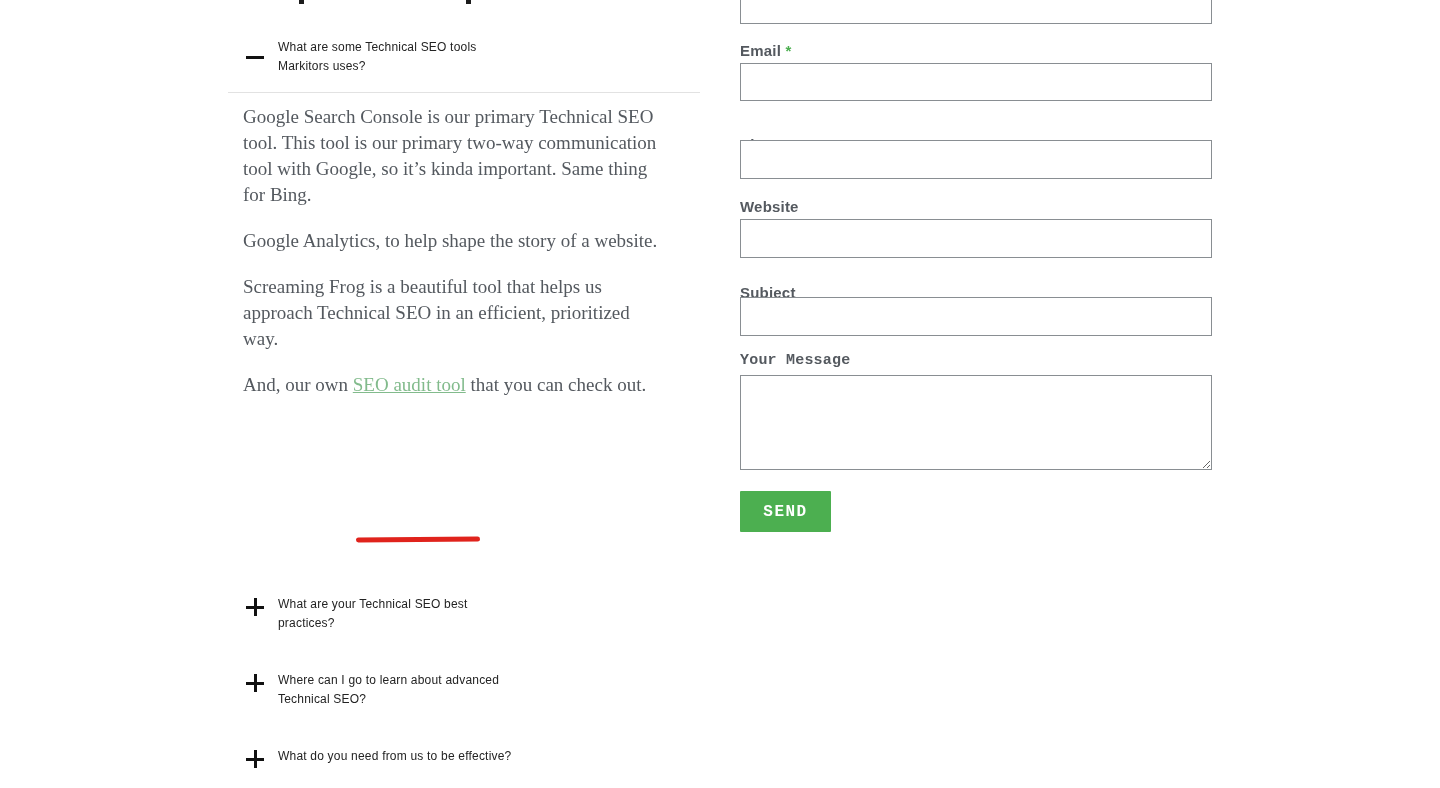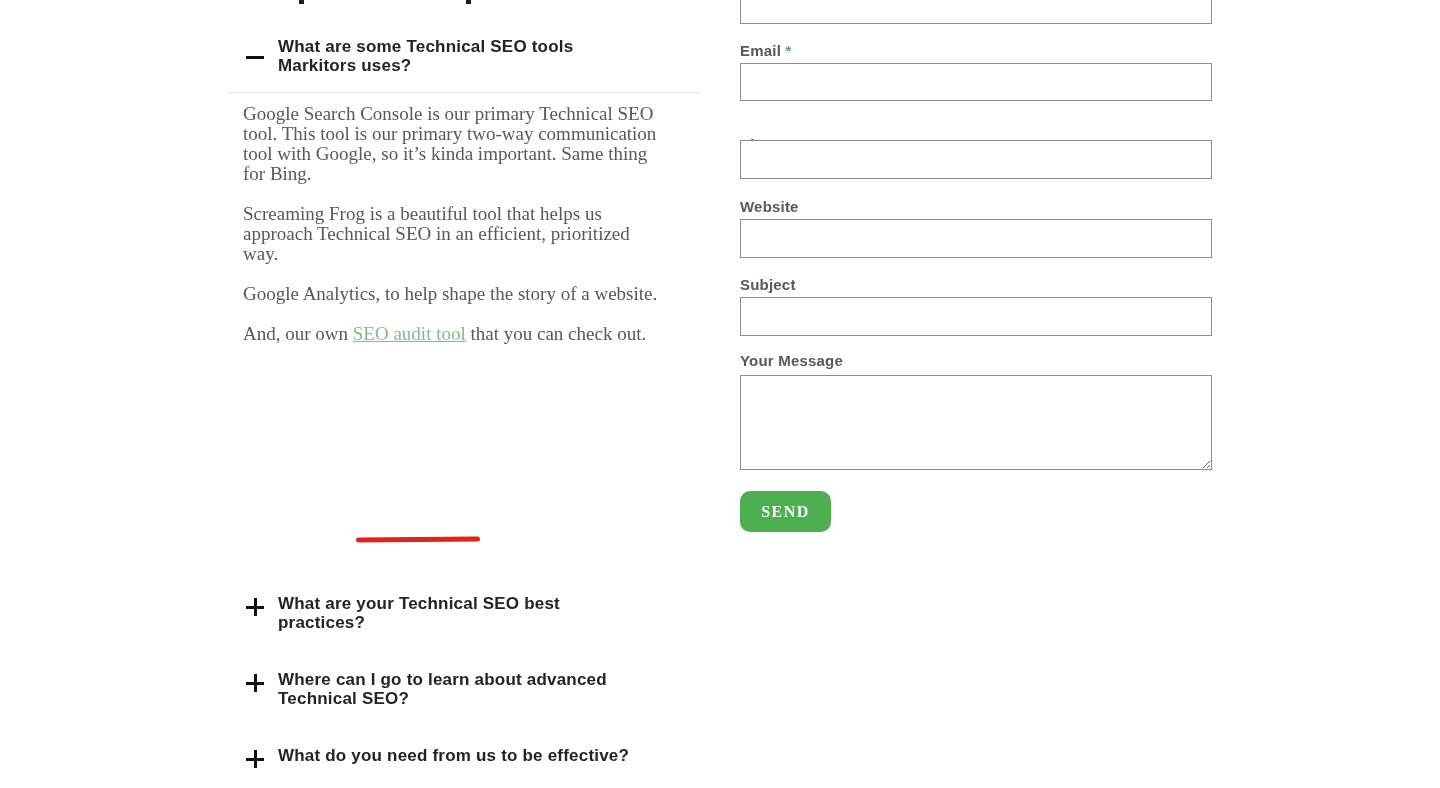--- a/index.html
+++ b/index.html
@@ -9,40 +9,40 @@
   
   .left-col { position: absolute; left: 228px; top: 0; width: 500px; height: 788px; }
 
   .clip-dot { position: absolute; top: 0; width: 5px; height: 4px; background: #1c1c1c; }
   .clip-dot.d1 { left: 71px; }
   .clip-dot.d2 { left: 238px; }
 
   .faq-header { position: absolute; left: 18px; cursor: pointer; }
   .faq-title {
     position: absolute; left: 32px; top: 0;
-    font-weight: 700; font-size: 17px; line-height: 18.5px;
+    font-weight: 400; font-size: 12px; line-height: 18.5px;
     letter-spacing: .2px; color: #232323; white-space: pre-line; width: 430px;
   }
   .toggle-icon { position: absolute; left: 0; width: 18px; height: 18px; display: block; }
   .toggle-icon .bar-h { position: absolute; left: 0; top: 7.5px; width: 18px; height: 3px; background: #111; }
   .toggle-icon .bar-v { position: absolute; top: 0; left: 7.5px; height: 18px; width: 3px; background: #111; }
 
   .hdr-expanded { top: 38px; }
   .hdr-expanded .toggle-icon { top: 10px; }
   .hdr-q2 { top: 595px; }
   .hdr-q3 { top: 671px; }
   .hdr-q4 { top: 747px; }
   .hdr-q2 .toggle-icon, .hdr-q3 .toggle-icon, .hdr-q4 .toggle-icon { top: 3px; }
 
   .divider { position: absolute; left: 0; top: 92px; width: 472px; height: 1px; background: #e2e2e2; }
 
   .answer { position: absolute; left: 15px; top: 104px; width: 470px; }
   .answer p {
     font-family: "Liberation Serif", "DejaVu Serif", serif;
-    font-size: 19px; line-height: 20px; color: #54595f;
+    font-size: 19px; line-height: 26px; color: #54595f;
     margin: 0 0 20px 0; white-space: pre-line;
   }
   .green-link { color: #82bb8c; text-decoration: underline; text-decoration-color: #82bb8c; cursor: pointer; }
   .red-underline {
     position: absolute; left: 128px; top: 537px; width: 124px; height: 5px;
     background: #e0231c; border-radius: 3px; transform: rotate(-0.4deg);
   }
 
   
   .form-col { position: absolute; left: 740px; top: 0; width: 472px; height: 788px; }
@@ -56,28 +56,28 @@
     border: 1px solid #898e92; background: #ffffff; border-radius: 0;
     font-family: "Liberation Sans", sans-serif; font-size: 15px; color: #333;
     padding: 4px 8px; outline: none;
   }
   .f-input { height: 38px; }
   .f-textarea { height: 95px; resize: both; }
 
   .lbl-email   { top: 42px; }   .inp-email   { top: 63px; }
   .lbl-phone   { top: 136px; }  .inp-phone   { top: 140px; height: 39px; }
   .lbl-website { top: 198px; }  .inp-website { top: 219px; height: 39px; }
-  .lbl-subject { top: 276px; }  .inp-subject { top: 297px; height: 39px; }
-  .lbl-message { top: 352px; }  .inp-message { top: 375px; }
+  .lbl-subject { top: 284px; }  .inp-subject { top: 297px; height: 39px; }
+  .lbl-message { top: 352px; font-family: Liberation Mono, monospace; }  .inp-message { top: 375px; }
   .inp-top-partial { top: -15px; height: 39px; }
 
   .send-btn {
     position: absolute; left: 0; top: 491px; width: 91px; height: 41px;
-    background: #4caf50; color: #ffffff; border: none; border-radius: 10px;
-    font-family: Liberation Serif, serif; font-weight: 700; font-size: 16px;
+    background: #4caf50; color: #ffffff; border: none; border-radius: 1px;
+    font-family: Liberation Mono, monospace; font-weight: 700; font-size: 16px;
     letter-spacing: 1.5px; cursor: pointer; text-align: center;
   }
 </style>
 </head>
 <body>
 
 <div class="left-col">
 
   <div class="clip-dot d1"></div>
   <div class="clip-dot d2"></div>
@@ -90,24 +90,24 @@
 Markitors uses?</div>
   </div>
 
   <div class="divider"></div>
 
   <div class="answer">
     <p>Google Search Console is our primary Technical SEO
 tool. This tool is our primary two-way communication
 tool with Google, so it’s kinda important. Same thing
 for Bing.</p>
+    <p>Google Analytics, to help shape the story of a website.</p>
     <p>Screaming Frog is a beautiful tool that helps us
 approach Technical SEO in an efficient, prioritized
 way.</p>
-    <p>Google Analytics, to help shape the story of a website.</p>
     <p><span>And, our own </span><a class="green-link">SEO audit tool</a><span> that you can check out.</span></p>
   </div>
 
   <div class="red-underline"></div>
 
   <div class="faq-header hdr-q2">
     <span class="toggle-icon">
         <span class="bar-h"></span>
         <span class="bar-v"></span>
       </span>

